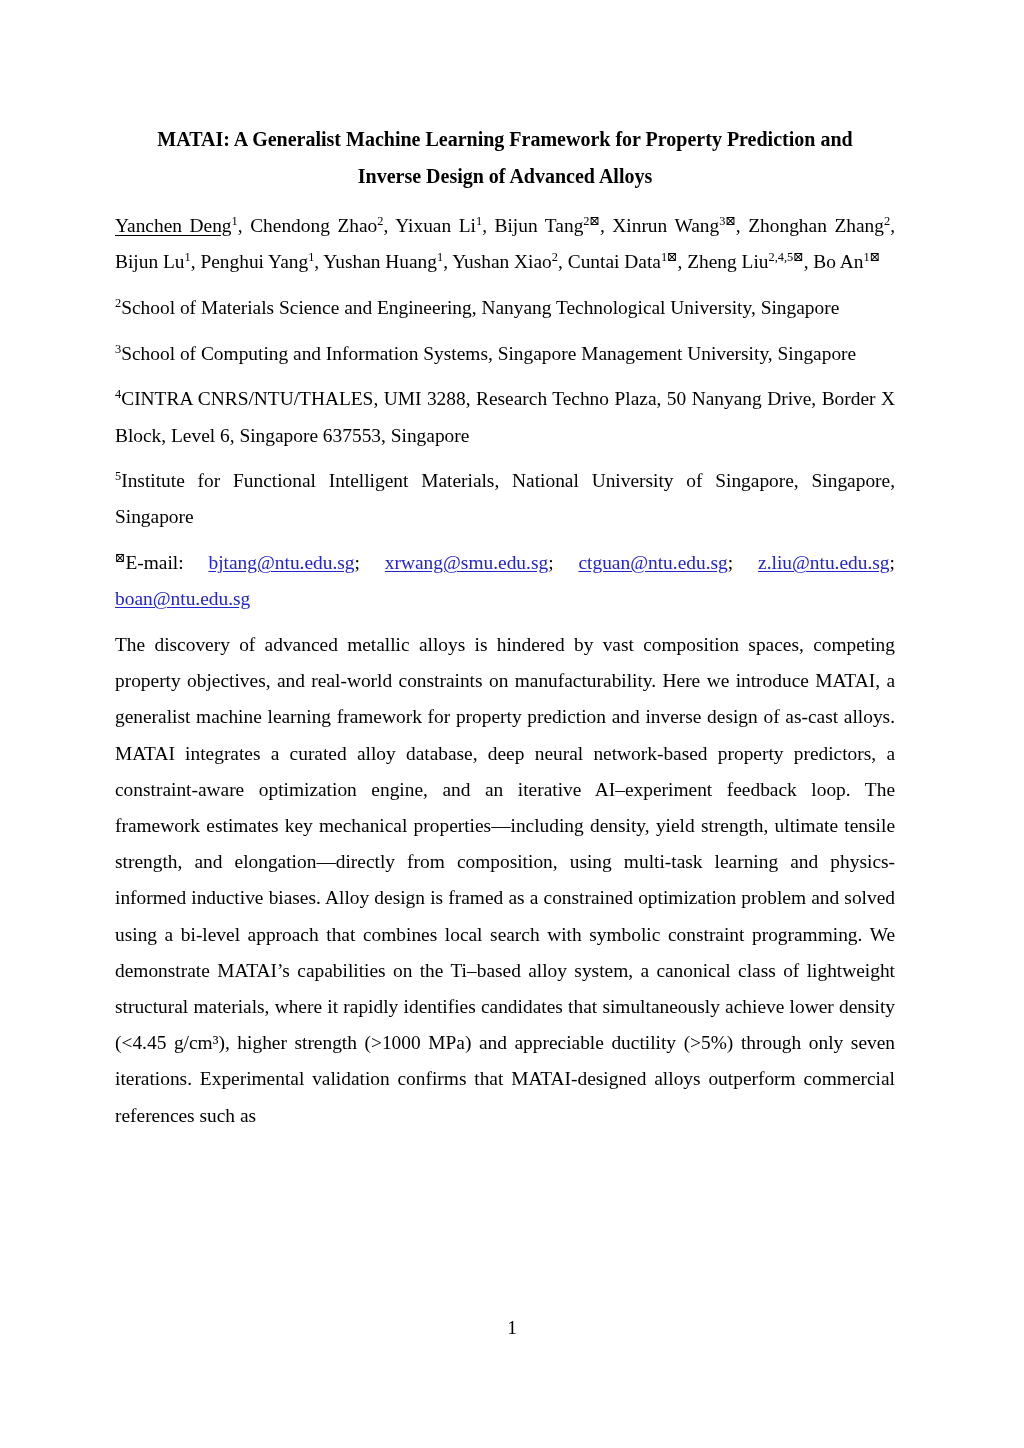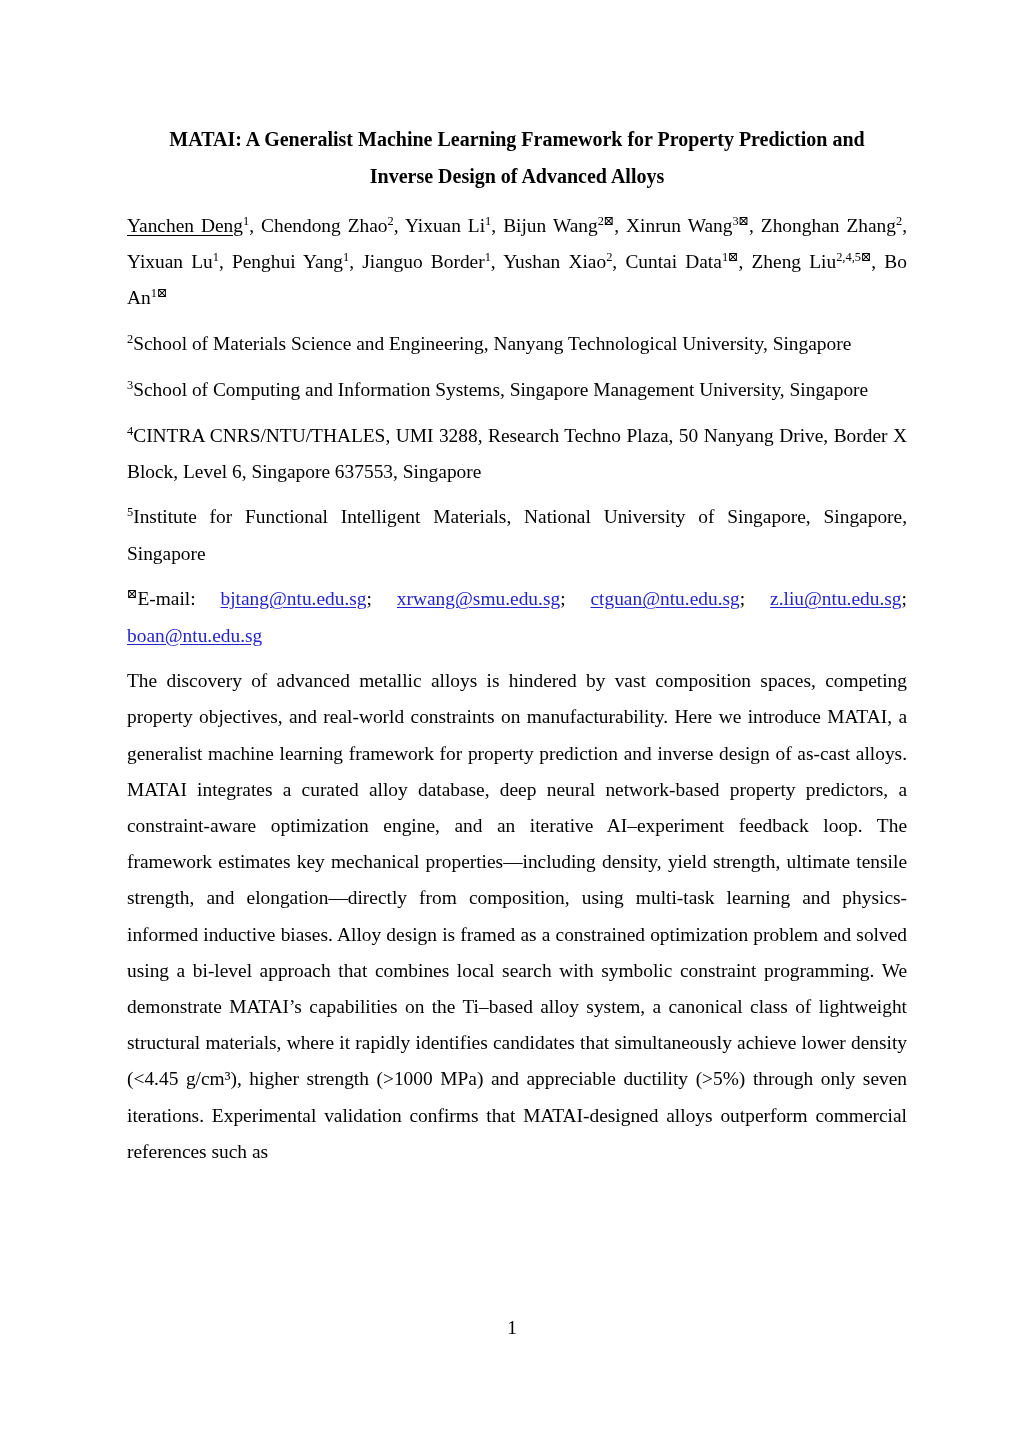--- a/index.html
+++ b/index.html
@@ -11,21 +11,21 @@
   }
   .page {
     position: relative;
     width: 1024px; height: 1448px;
     background: #ffffff;
     color: #000000;
     overflow: hidden;
   }
   .content {
     position: absolute;
-    left: 127px; top: 121px;
+    left: 115px; top: 121px;
     width: 780px;
     font-size: 19.4px;
     line-height: 36.2px;
   }
   .title {
     text-align: center;
     font-weight: bold;
     font-size: 20px;
     line-height: 37px;
     margin: 0 0 13px 0;
@@ -60,26 +60,26 @@
   <div class="content">
 
     <div class="title">
       <div>MATAI: A Generalist Machine Learning Framework for Property Prediction and</div>
       <div>Inverse Design of Advanced Alloys</div>
     </div>
 
     <p class="authors"><span class="author"><span class="u">Yanchen Deng</span><sup class="sup">1</sup><span>, </span></span>
 <span class="author"><span>Chendong Zhao</span><sup class="sup">2</sup><span>, </span></span>
 <span class="author"><span>Yixuan Li</span><sup class="sup">1</sup><span>, </span></span>
-<span class="author"><span>Bijun Wang</span><sup class="sup">2⊠</sup><span>, </span></span>
+<span class="author"><span>Bijun Tang</span><sup class="sup">2⊠</sup><span>, </span></span>
 <span class="author"><span>Xinrun Wang</span><sup class="sup">3⊠</sup><span>, </span></span>
 <span class="author"><span>Zhonghan Zhang</span><sup class="sup">2</sup><span>, </span></span>
-<span class="author"><span>Yixuan Lu</span><sup class="sup">1</sup><span>, </span></span>
+<span class="author"><span>Bijun Lu</span><sup class="sup">1</sup><span>, </span></span>
 <span class="author"><span>Penghui Yang</span><sup class="sup">1</sup><span>, </span></span>
-<span class="author"><span>Jianguo Border</span><sup class="sup">1</sup><span>, </span></span>
+<span class="author"><span>Yushan Huang</span><sup class="sup">1</sup><span>, </span></span>
 <span class="author"><span>Yushan Xiao</span><sup class="sup">2</sup><span>, </span></span>
 <span class="author"><span>Cuntai Data</span><sup class="sup">1⊠</sup><span>, </span></span>
 <span class="author"><span>Zheng Liu</span><sup class="sup">2,4,5⊠</sup><span>, </span></span>
 <span class="author"><span>Bo An</span><sup class="sup">1⊠</sup><span></span></span></p>
 
 
     <p class="affil"><sup class="sup">2</sup><span>School of Materials Science and Engineering, Nanyang Technological University, Singapore</span></p>
 
     <p class="affil"><sup class="sup">3</sup><span>School of Computing and Information Systems, Singapore Management University, Singapore</span></p>
 

